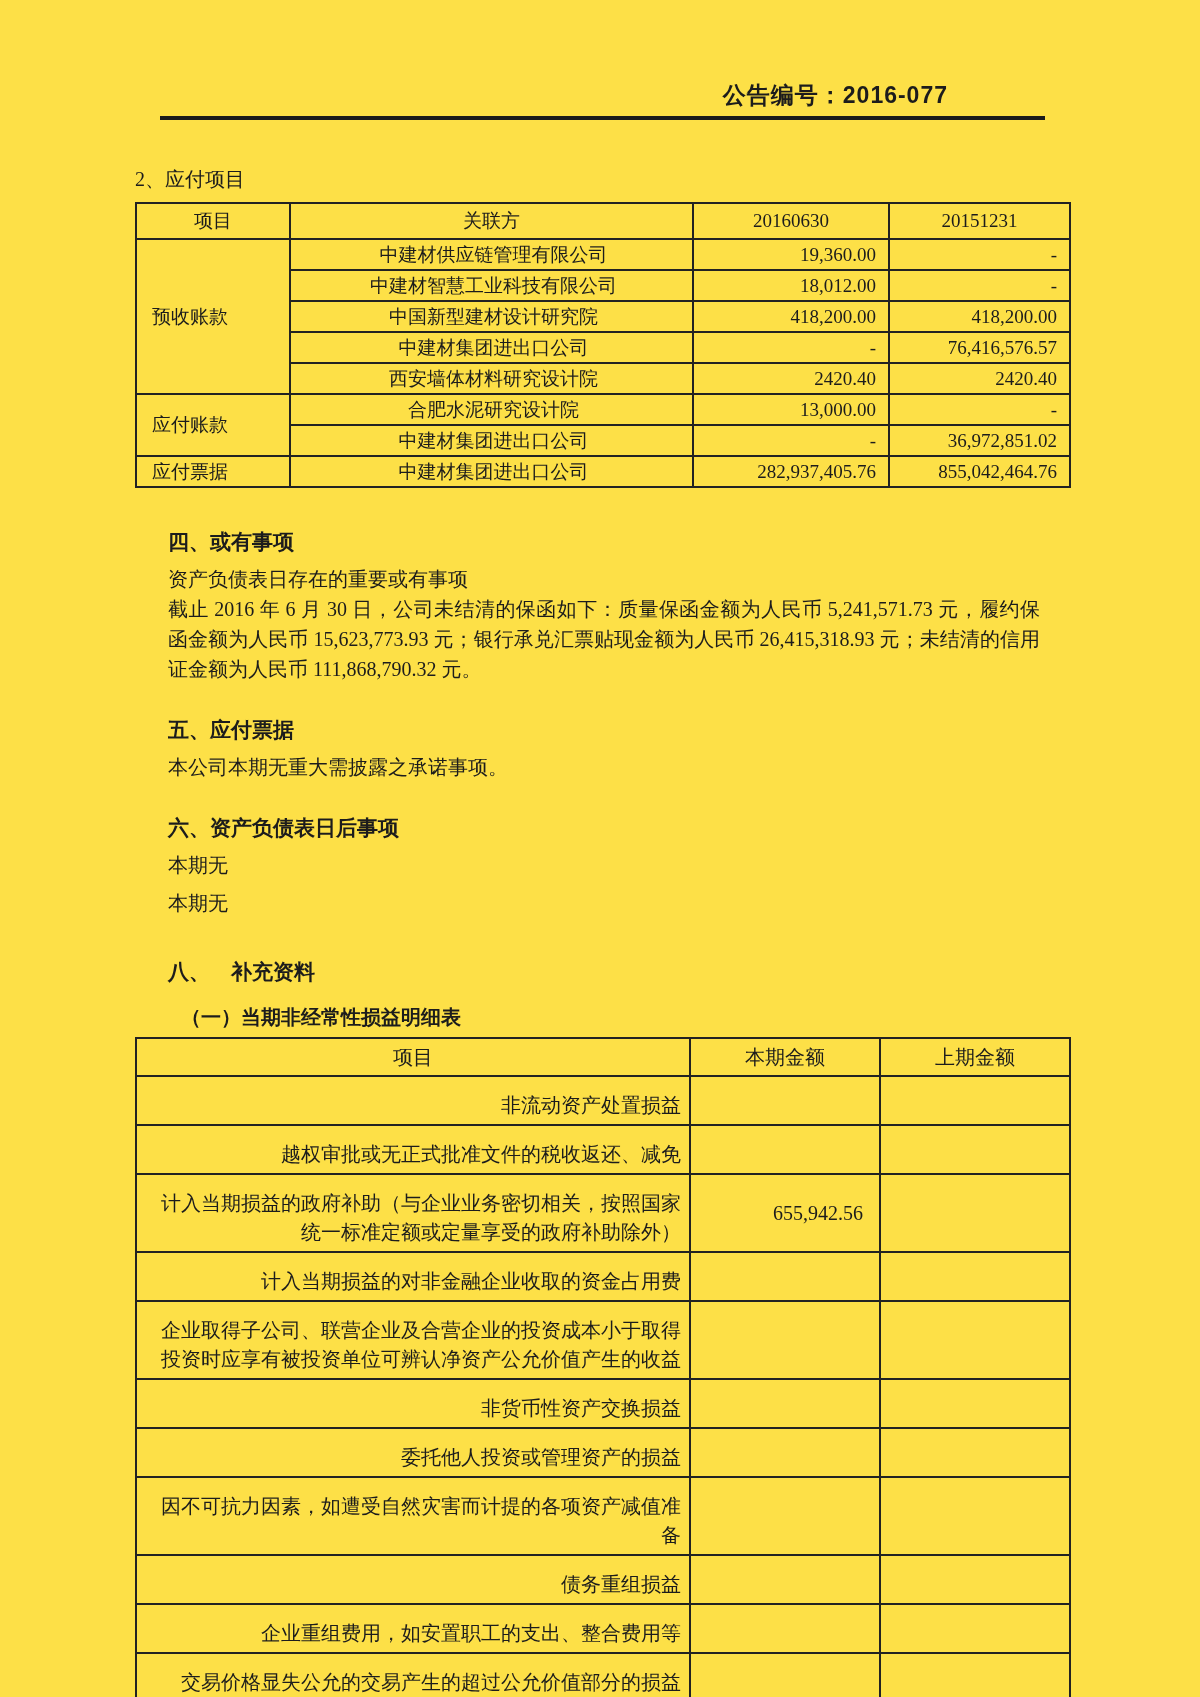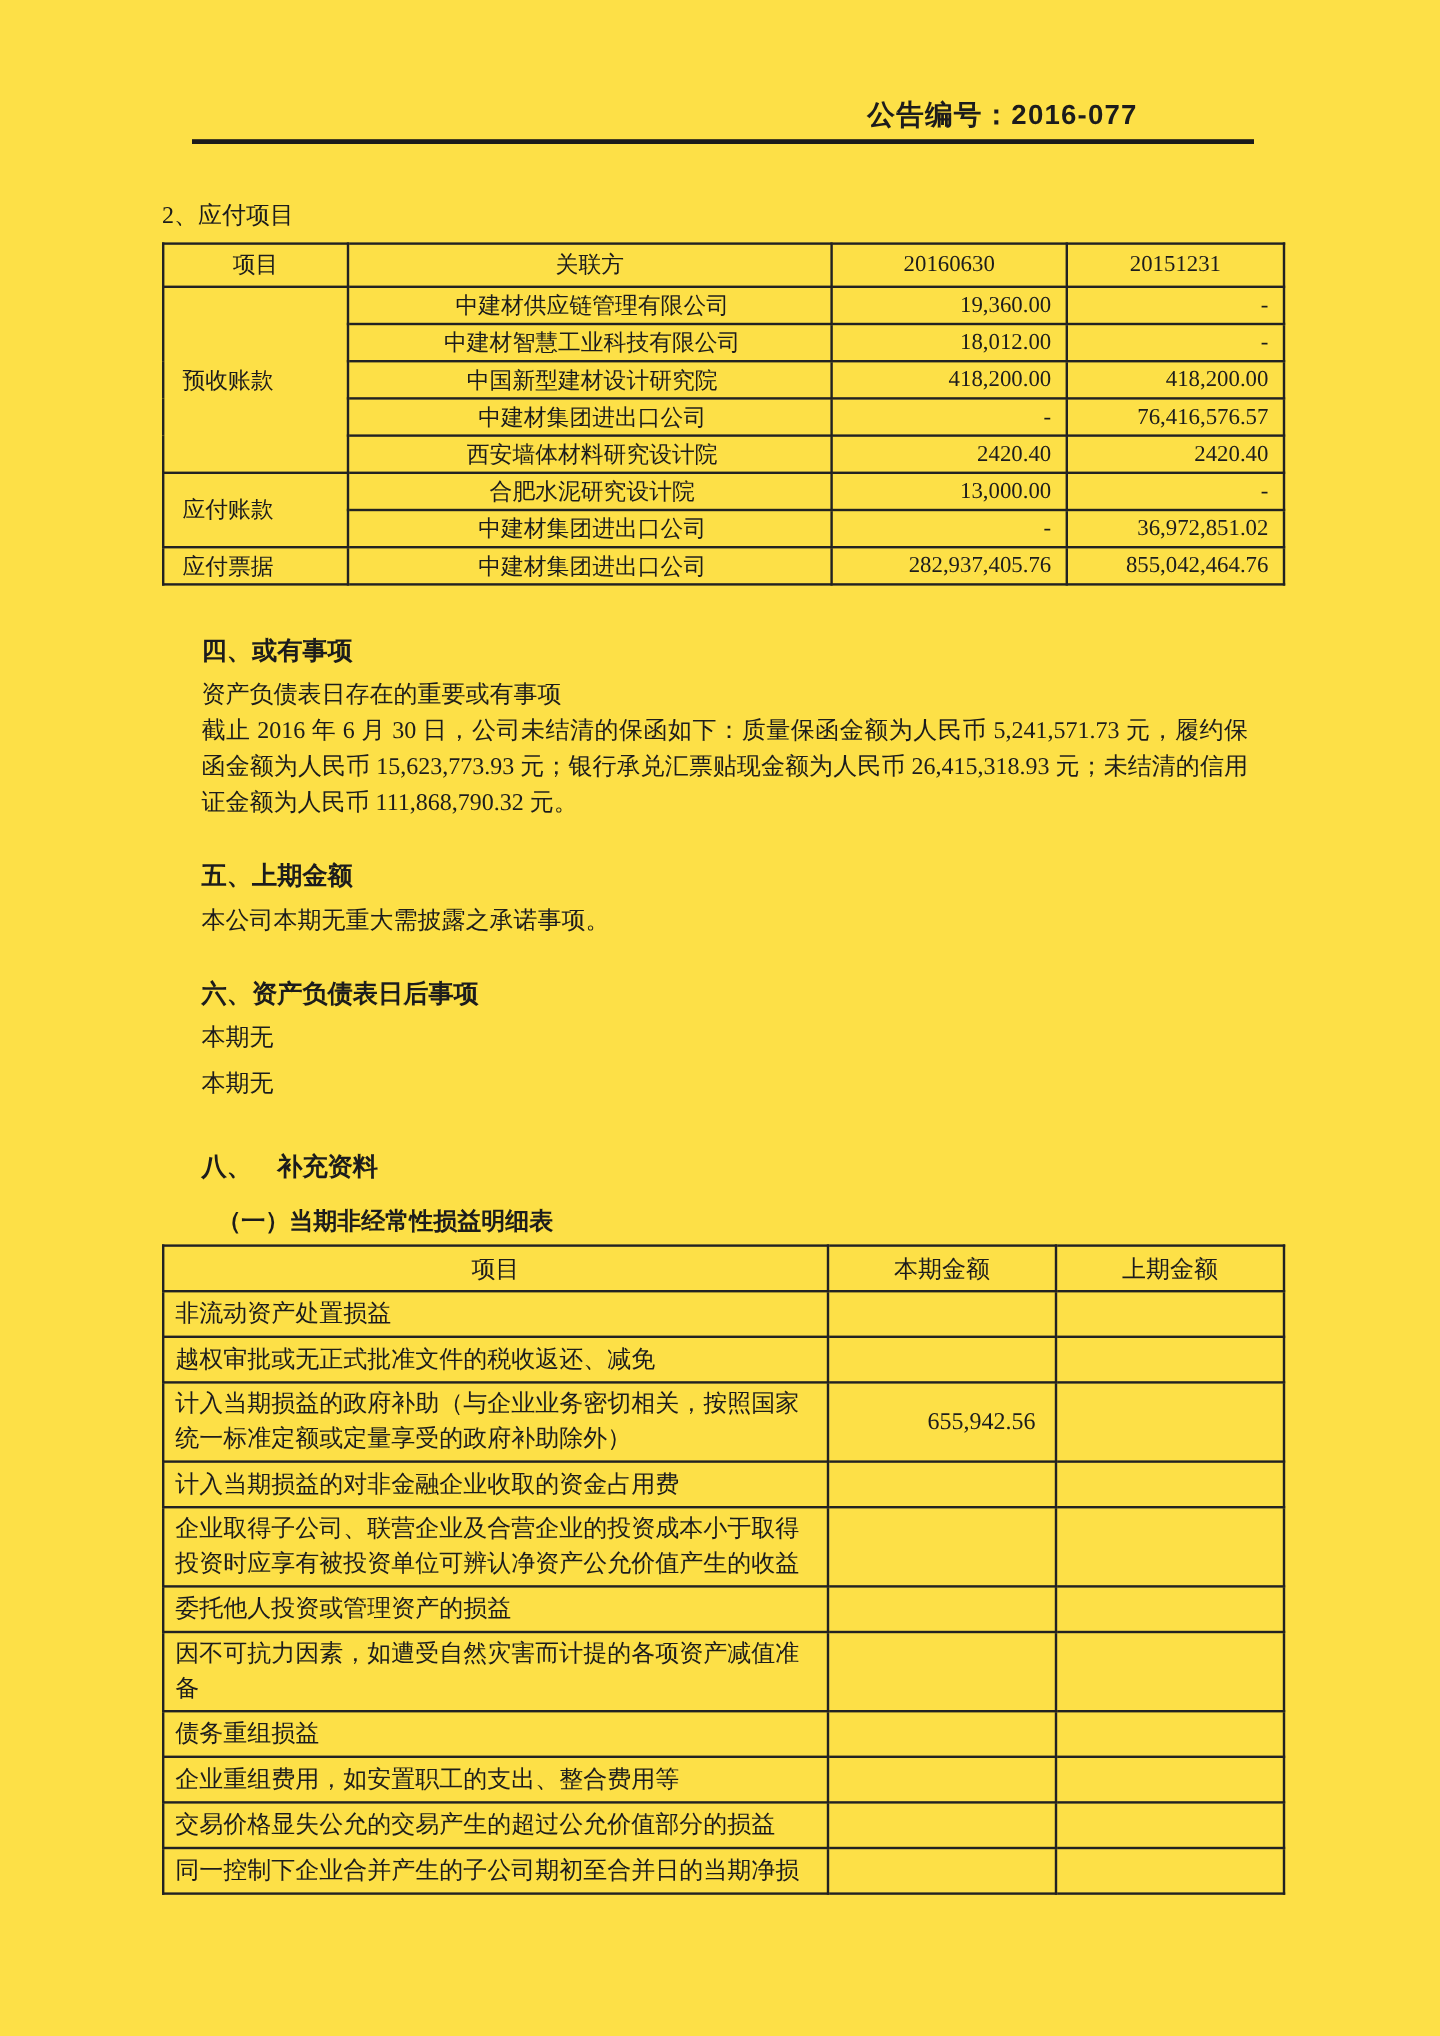--- a/index.html
+++ b/index.html
@@ -56,21 +56,21 @@
     font-weight:bold; font-size:20px;
   }
 
   
   .t2 { margin-top:6px; }
   .t2 th { height:38px; font-weight:normal; text-align:center; font-size:20px; }
   .t2 td { height:38px; font-size:20px; line-height:29px; }
   .t2 .c-item2 { width:554px; }
   .t2 .c-cur   { width:190px; }
   .t2 .c-pri   { width:190px; }
-  .t2 .item2-cell { padding:3px 8px 3px 9px; text-align:left; }
+  .t2 .item2-cell { padding:15px 8px 3px 9px; text-align:right;font-family:Liberation Mono, monospace; }
   .t2 .amt-cell   { padding-right:16px; text-align:right;margin-left:40px; }
 </style>
 </head>
 <body>
 
 <div class="page">
 
   <div class="announcement-no">公告编号：2016-077</div>
   <div class="header-rule"></div>
 
@@ -137,21 +137,21 @@
           <td class="num-cell">282,937,405.76</td>
           <td class="num-cell">855,042,464.76</td>
         </tr>
       </tbody>
     </table>
 
     <div class="h2 mt-sec" style="margin-top:40px">四、或有事项</div>
     <div class="para mt-p">资产负债表日存在的重要或有事项</div>
     <div class="para-just">截止 2016 年 6 月 30 日，公司未结清的保函如下：质量保函金额为人民币 5,241,571.73 元，履约保函金额为人民币 15,623,773.93 元；银行承兑汇票贴现金额为人民币 26,415,318.93 元；未结清的信用证金额为人民币 111,868,790.32 元。</div>
 
-    <div class="h2 mt-sec">五、上期金额</div>
+    <div class="h2 mt-sec">五、应付票据</div>
     <div class="para mt-p">本公司本期无重大需披露之承诺事项。</div>
 
     <div class="h2 mt-sec">六、资产负债表日后事项</div>
     <div class="para mt-p">本期无</div>
 
     <div class="para mt-p">本期无</div>
 
     <div class="h2" style="margin-top:40px">八、　补充资料</div>
     <div class="sub-title">（一）当期非经常性损益明细表</div>
 
@@ -188,20 +188,25 @@
           <td class="item2-cell">计入当期损益的对非金融企业收取的资金占用费</td>
           <td class="amt-cell"></td>
           <td class="amt-cell"></td>
         </tr>
         <tr>
           <td class="item2-cell">企业取得子公司、联营企业及合营企业的投资成本小于取得投资时应享有被投资单位可辨认净资产公允价值产生的收益</td>
           <td class="amt-cell"></td>
           <td class="amt-cell"></td>
         </tr>
         <tr>
+          <td class="item2-cell">非货币性资产交换损益</td>
+          <td class="amt-cell"></td>
+          <td class="amt-cell"></td>
+        </tr>
+        <tr>
           <td class="item2-cell">委托他人投资或管理资产的损益</td>
           <td class="amt-cell"></td>
           <td class="amt-cell"></td>
         </tr>
         <tr>
           <td class="item2-cell">因不可抗力因素，如遭受自然灾害而计提的各项资产减值准备</td>
           <td class="amt-cell"></td>
           <td class="amt-cell"></td>
         </tr>
         <tr>

